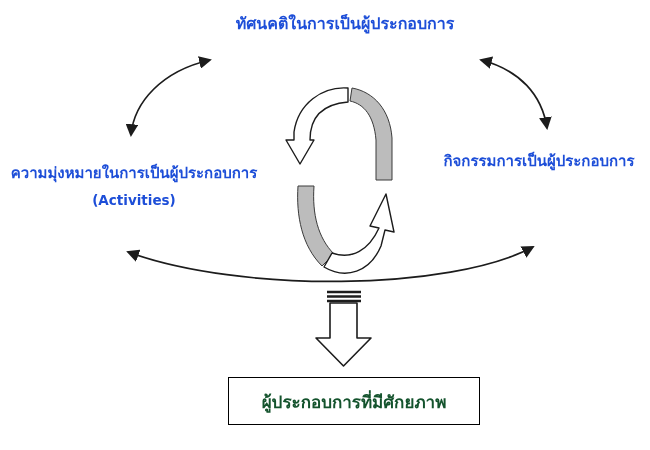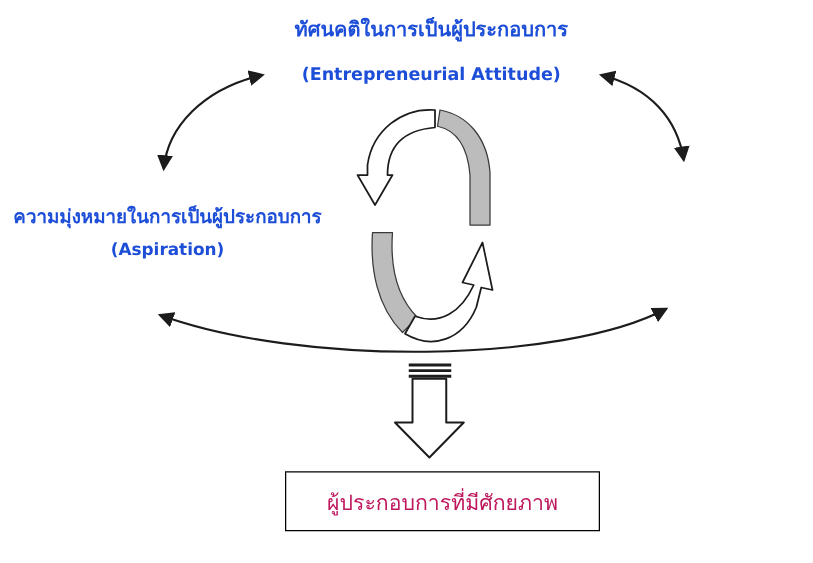--- a/index.html
+++ b/index.html
@@ -17,21 +17,21 @@
   .top-th{left:185px;top:14px;width:320px;font-size:16px;}
   .top-en{left:185px;top:52px;width:320px;font-size:14px;}
   .left-th{left:0px;top:152px;width:268px;font-size:15px;margin-top:12px;}
   .left-en{left:0px;top:192px;width:268px;font-size:13.5px;}
   .right-th{left:428px;top:152px;width:222px;font-size:15px;}
   .right-en{left:428px;top:192px;width:222px;font-size:13.5px;}
   .outcome-box{
     position:absolute;left:228px;top:377px;width:250px;height:46px;
     border:1.6px solid var(--box_border);background:#fff;
     display:flex;align-items:center;justify-content:center;
-    font-size:17px;font-weight:400;color:#be185d;
+    font-size:17px;font-weight:700;color:#14532d;
   }
   svg.layer{position:absolute;left:0;top:0;}
   .thin-arrow{fill:none;stroke:var(--line);stroke-width:1.7;}
   .stripe{stroke:var(--line);stroke-width:2.3;}
   .ribbon-white{fill:#ffffff;stroke:var(--line);stroke-width:1.4;stroke-linejoin:round;}
   .ribbon-gray{fill:var(--ribbon_gray);stroke:#3a3a3a;stroke-width:1;stroke-linejoin:round;}
   .block-arrow{fill:#ffffff;stroke:var(--line);stroke-width:1.6;stroke-linejoin:round;}
   .mk{fill:var(--line);}
 </style>
 </head>
@@ -67,23 +67,23 @@
     <g>
       <line class="stripe" x1="327" y1="292" x2="361" y2="292"></line>
       <line class="stripe" x1="327" y1="296.5" x2="361" y2="296.5"></line>
       <line class="stripe" x1="327" y1="301" x2="361" y2="301"></line>
     </g>
 
     <path class="block-arrow" d="M 330 303 L 357 303 L 357 338 L 371 338 L 343.5 366 L 316 338 L 330 338 Z"></path>
   </svg>
 
   <div class="label th top-th">ทัศนคติในการเป็นผู้ประกอบการ</div>
-  <div class="label en top-en">(Entrepreneurial Attitude)</div>
 
   <div class="label th left-th">ความมุ่งหมายในการเป็นผู้ประกอบการ</div>
-  <div class="label en left-en">(Aspiration)</div>
+  <div class="label en left-en">(Activities)</div>
 
+  <div class="label th right-th">กิจกรรมการเป็นผู้ประกอบการ</div>
 
   <div class="outcome-box">
     <span>ผู้ประกอบการที่มีศักยภาพ</span>
   </div>
 
 </div>
 
 </body></html>

